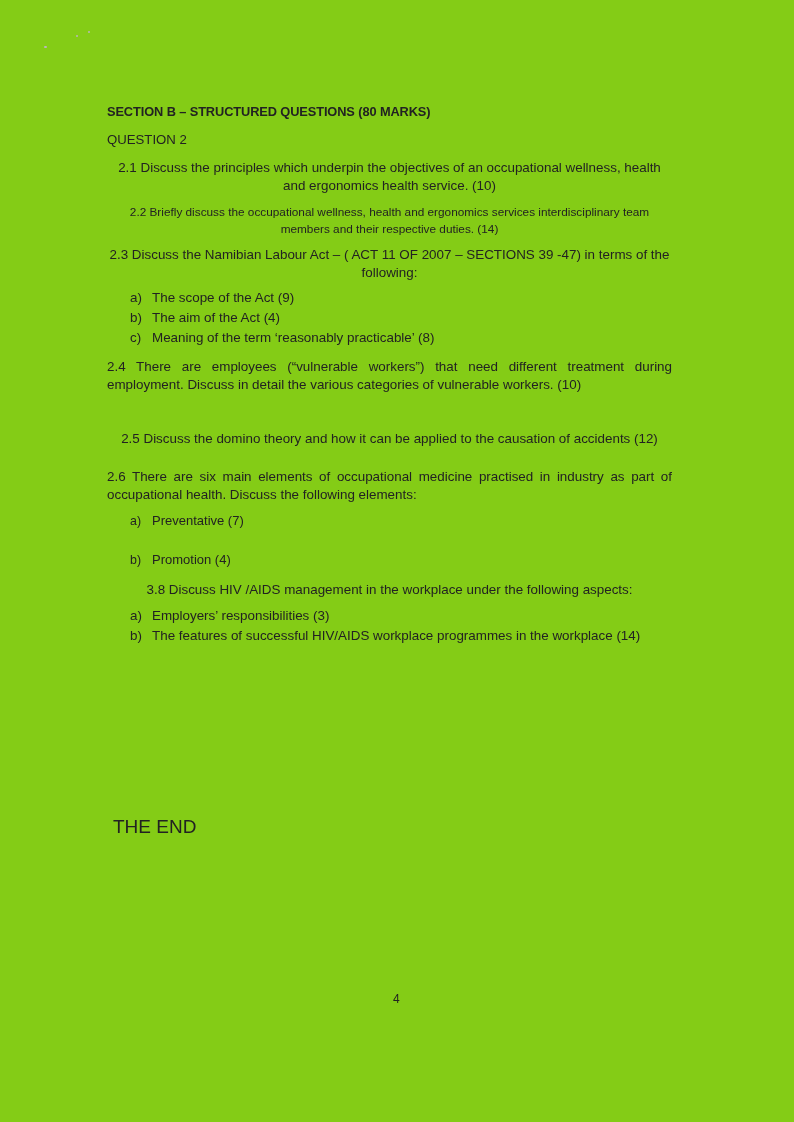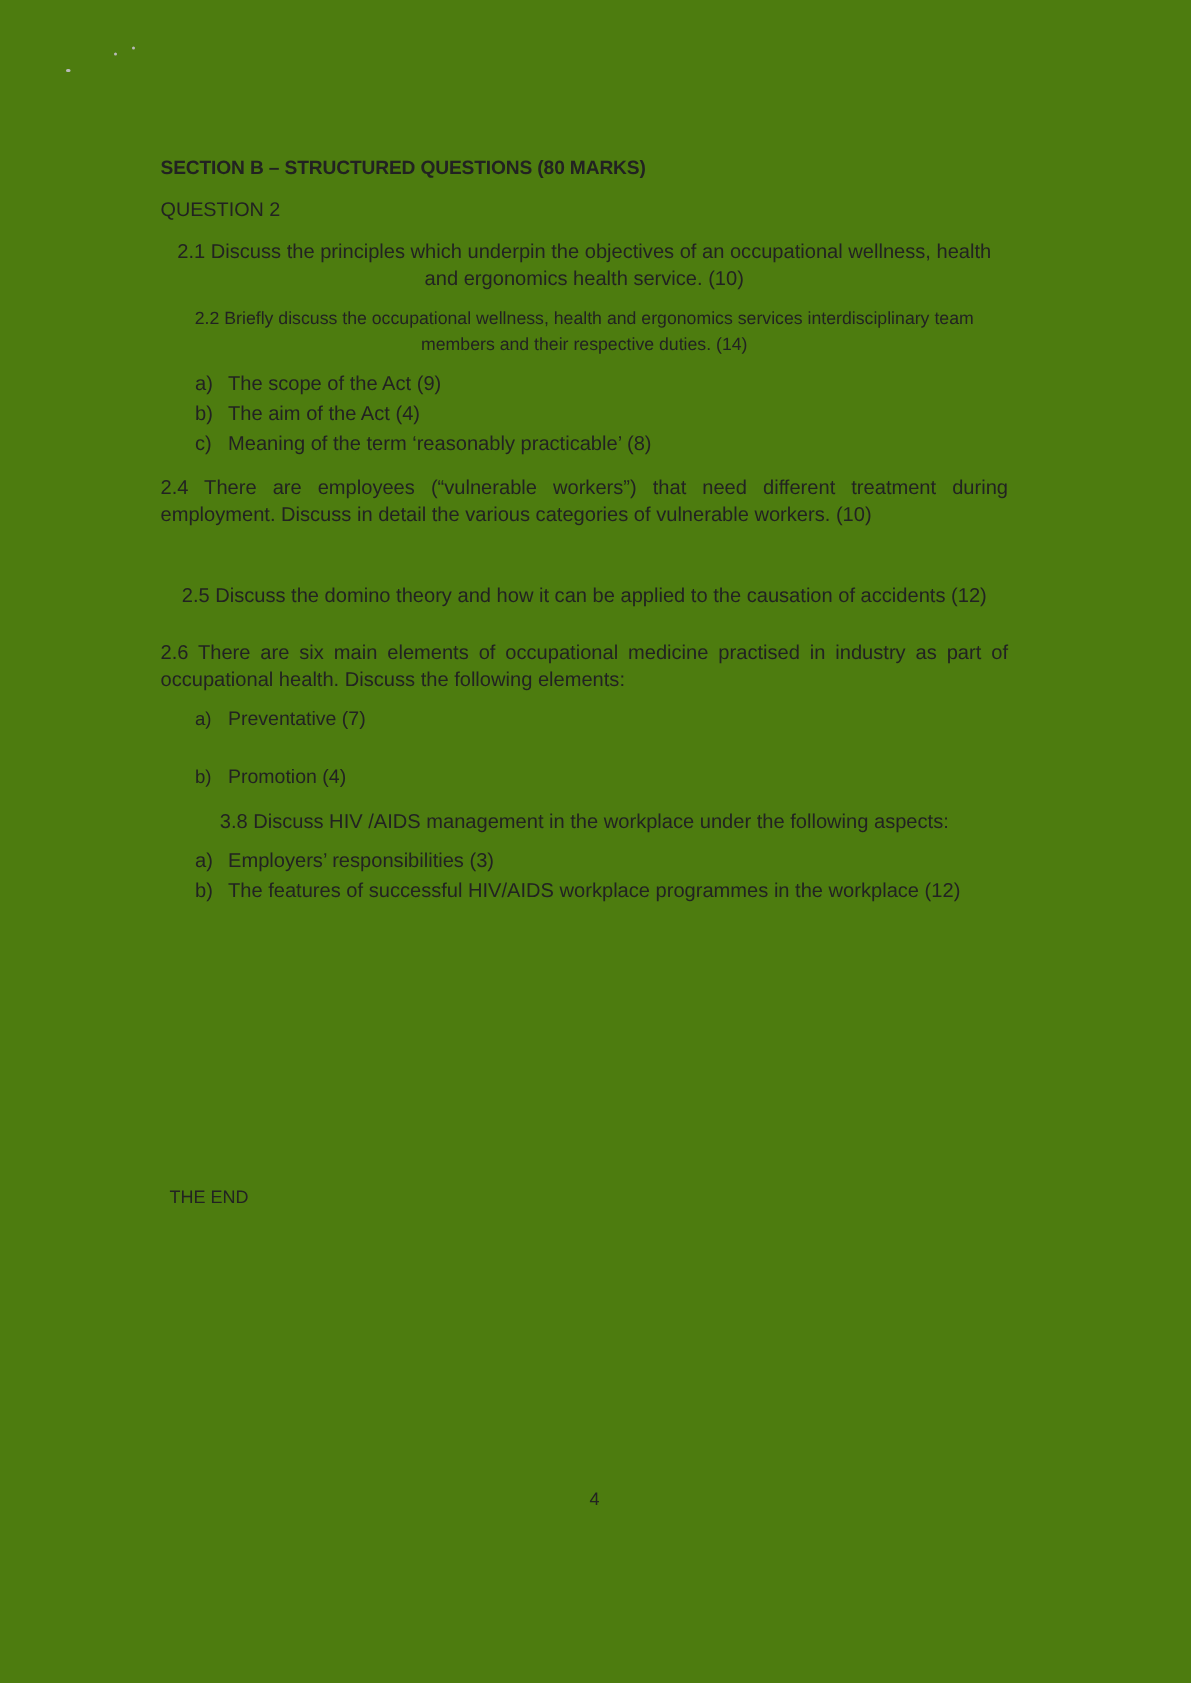--- a/index.html
+++ b/index.html
@@ -12,21 +12,21 @@
       height: 1122px;
       position: relative;
       overflow: hidden;
       font-family: "Liberation Sans", sans-serif;
       color: #222222;
     }
     .page {
       position: absolute;
       left: 0; top: 0;
       width: 794px; height: 1122px;
-      background: #4d7c0f;
+      background: #84cc16;
     }
     .speck {
       position: absolute;
       background: #b9b9b9;
       border-radius: 1px;
     }
     .content {
       position: absolute;
       left: 107px;
       top: 103px;
@@ -71,22 +71,22 @@
       flex: 0 0 22px;
     }
     .sub-list.spaced li {
       margin-bottom: 19px;
       font-size: 13px;
     }
     .sub-list.spaced li .lbl { font-size: 12.4px; }
     .the-end {
       position: absolute;
       left: 113px;
-      top: 791px;
-      font-size: 12px;
+      top: 816px;
+      font-size: 19px;
     }
     .page-number {
       position: absolute;
       left: 393px;
       top: 992px;
       font-size: 12px;
     }
   </style>
 </head>
 <body>
@@ -98,20 +98,21 @@
   <span class="speck" style="left:44px;top:46px;width:3px;height:2px;"></span>
 
   <div class="content">
     <div class="section-title">SECTION B – STRUCTURED QUESTIONS (80 MARKS)</div>
     <div class="question-title">QUESTION 2</div>
 
     <p class="q">2.1 Discuss the principles which underpin the objectives of an occupational wellness, health and ergonomics health service.  (10)</p>
 
     <p class="q small" style="margin-bottom:8px;">2.2 Briefly discuss the occupational wellness, health and ergonomics services interdisciplinary team members and their respective duties.  (14)</p>
 
+    <p class="q" style="margin-bottom:6px;">2.3 Discuss the Namibian Labour Act – ( ACT 11 OF 2007 – SECTIONS 39 -47) in terms of the following:</p>
     <ul class="sub-list">
       <li>
         <span class="lbl">a)</span>
         <span>The scope of the Act  (9)</span>
       </li>
       <li>
         <span class="lbl">b)</span>
         <span>The aim of the Act (4)</span>
       </li>
       <li>
@@ -137,20 +138,20 @@
     </ul>
 
     <p class="q" style="margin-bottom:7px;">3.8 Discuss HIV /AIDS management in the workplace under the following aspects:</p>
     <ul class="sub-list">
       <li>
         <span class="lbl">a)</span>
         <span>Employers’ responsibilities (3)</span>
       </li>
       <li>
         <span class="lbl">b)</span>
-        <span>The features of successful HIV/AIDS workplace programmes in the workplace (12)</span>
+        <span>The features of successful HIV/AIDS workplace programmes in the workplace (14)</span>
       </li>
     </ul>
   </div>
 
   <div class="the-end">THE END</div>
   <div class="page-number">4</div>
 </div>
 
 </body></html>

